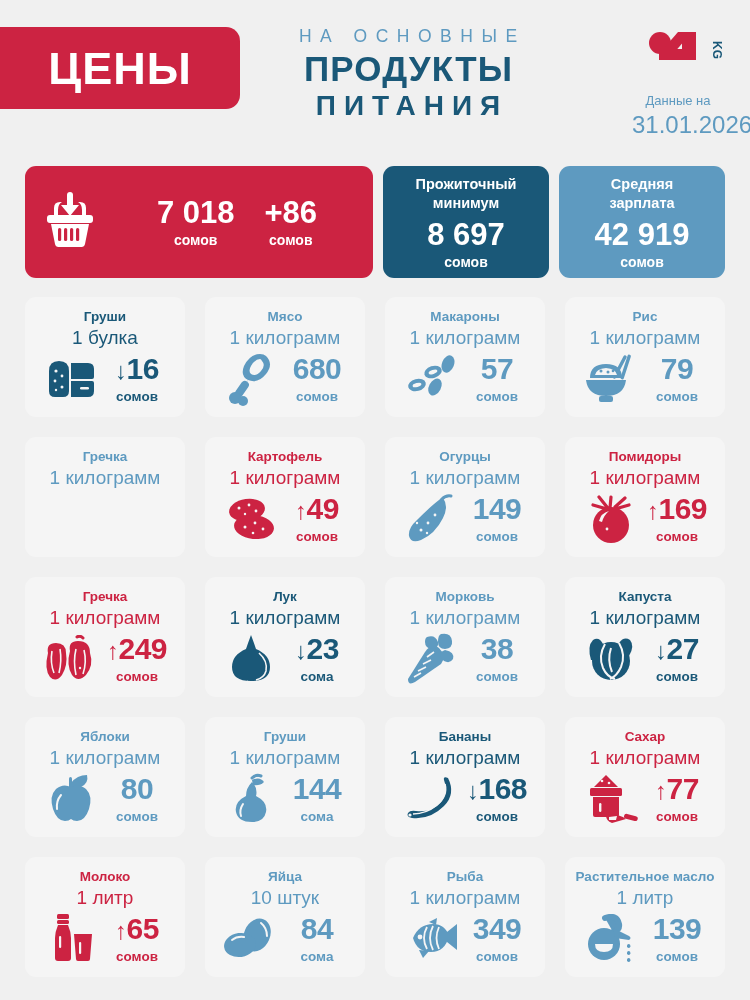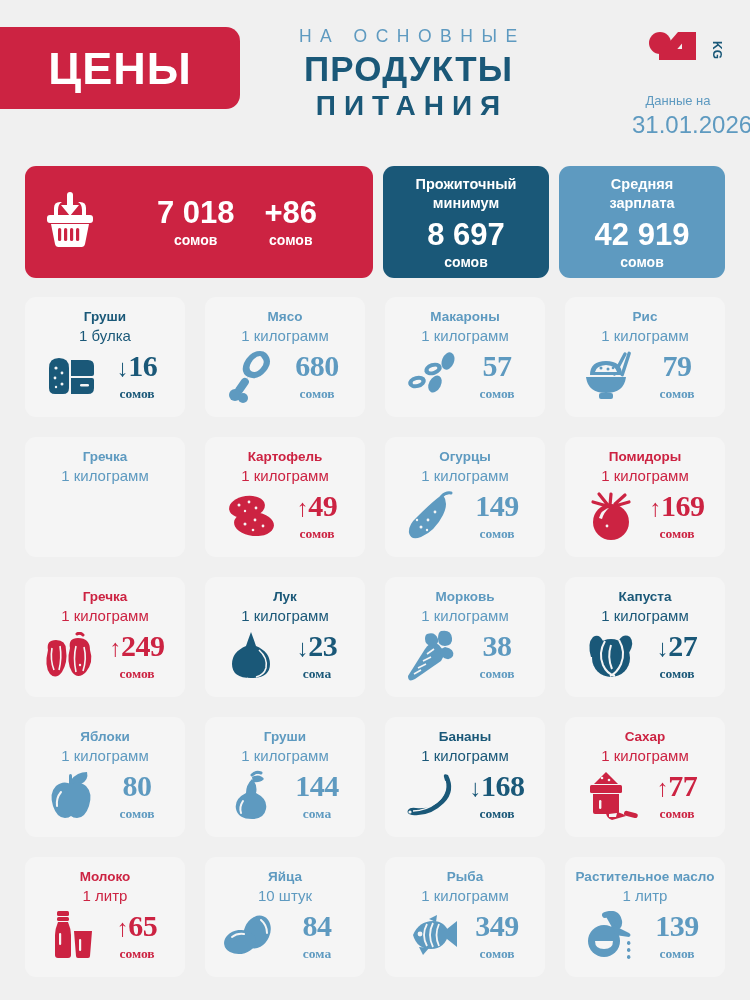--- a/index.html
+++ b/index.html
@@ -189,21 +189,21 @@
     flex-direction: column;
     align-items: center;
   }
   .p-name {
     font-size: 13.5px;
     font-weight: 700;
     line-height: 1.3;
     text-align: center;
   }
   .p-qty {
-    font-size: 15px;
+    font-size: 19px;
     font-weight: 400;
     line-height: 1.3;
     text-align: center;
   }
   .p-body {
     flex: 1;
     width: 100%;
     display: flex;
     align-items: center;
     justify-content: center;
@@ -211,21 +211,21 @@
     padding: 0 2px;
   }
   .p-icon {
     flex: 0 0 58px;
     height: 52px;
     display: flex;
     align-items: center;
     justify-content: center;
   }
   .p-icon svg { display: block; }
-  .p-price { text-align: center; min-width: 62px; font-family: Liberation Serif, serif; }
+  .p-price { text-align: center; min-width: 62px; }
   .p-num {
     font-size: 30px;
     font-weight: 700;
     line-height: 1;
     white-space: nowrap;
     letter-spacing: -0.5px;
   }
   .p-arrow { font-size: 24px; font-weight: 700; }
   .p-unit {
     font-size: 13.5px;

